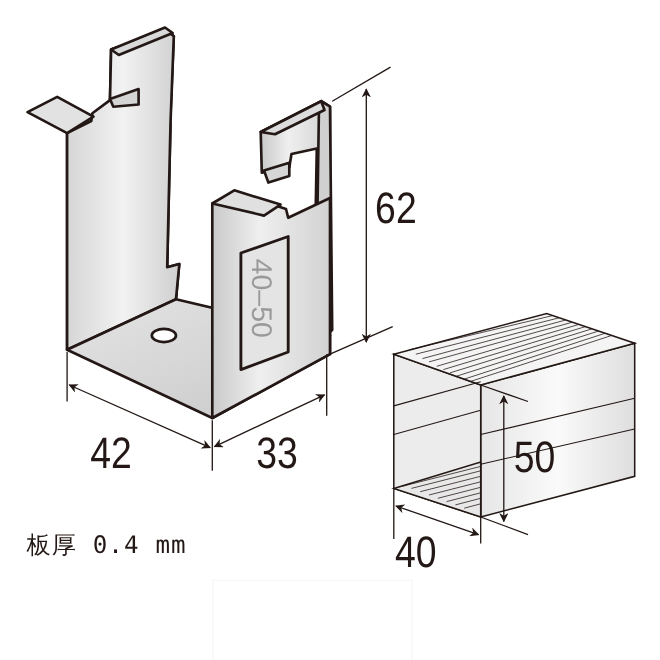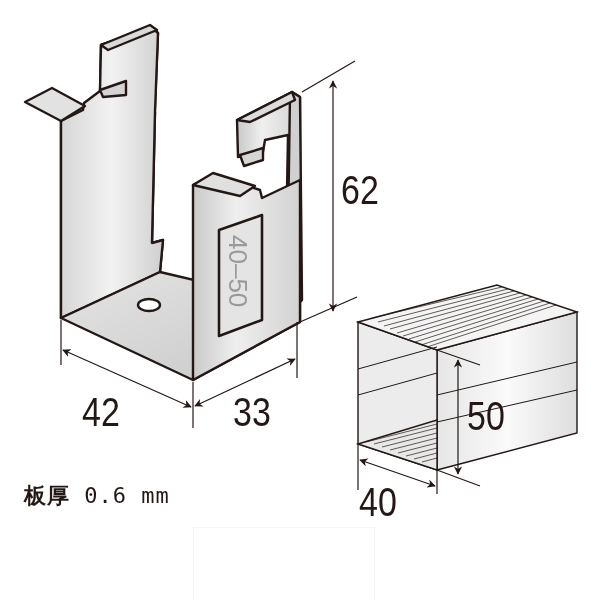--- a/index.html
+++ b/index.html
@@ -1,20 +1,20 @@
 <!DOCTYPE html>
 <html><head>
   <meta charset="utf-8">
   <style>
     html, body { margin: 0; padding: 0; background: #ffffff; }
     body { width: 600px; height: 600px; position: relative; overflow: hidden; font-family: "Liberation Sans", sans-serif; }
     #stage { position: absolute; left: 0; top: 0; width: 600px; height: 600px; }
     .dim-label { position: absolute; font-family: "Liberation Sans", sans-serif; color: #231815; font-size: 40px; transform: scaleX(0.85); transform-origin: left top; line-height: 1; }
     .thickness { position: absolute; left: 24px; top: 481px; font-family: "DejaVu Sans Mono", monospace; font-size: 22px; color: #231815; letter-spacing: 1px; }
-    .thickness .kanji { font-family: "DejaVu Sans", sans-serif; font-weight: bold; }
+    .thickness .kanji { font-family: "DejaVu Sans", sans-serif; font-weight: normal; }
     .badge-text { font-family: "Liberation Sans", sans-serif; }
     .faint-box { position: absolute; left: 193px; top: 527px; width: 180px; height: 73px; border: 1px solid #f6f6f6; border-bottom: none; }
   </style>
 </head>
 <body>
 
 <div id="stage">
   <svg width="600" height="600" viewBox="0 0 600 600" xmlns="http://www.w3.org/2000/svg">
     <defs>
       <linearGradient id="gL" x1="0" x2="1" y1="0" y2="0">
@@ -133,18 +133,18 @@
   
   <div class="dim-label" style="left:82px; top:392px;">42</div>
   <div class="dim-label" style="left:233px; top:392px;">33</div>
   <div class="dim-label" style="left:341px; top:170px;">62</div>
   <div class="dim-label" style="left:467px; top:396px;">50</div>
   <div class="dim-label" style="left:359px; top:482px;">40</div>
 
   
   <div class="thickness">
     <span class="kanji">板厚</span>
-    <span>0.6</span>
+    <span>0.4</span>
     <span>mm</span>
   </div>
 
   <div class="faint-box"></div>
 </div>
 
 </body></html>

